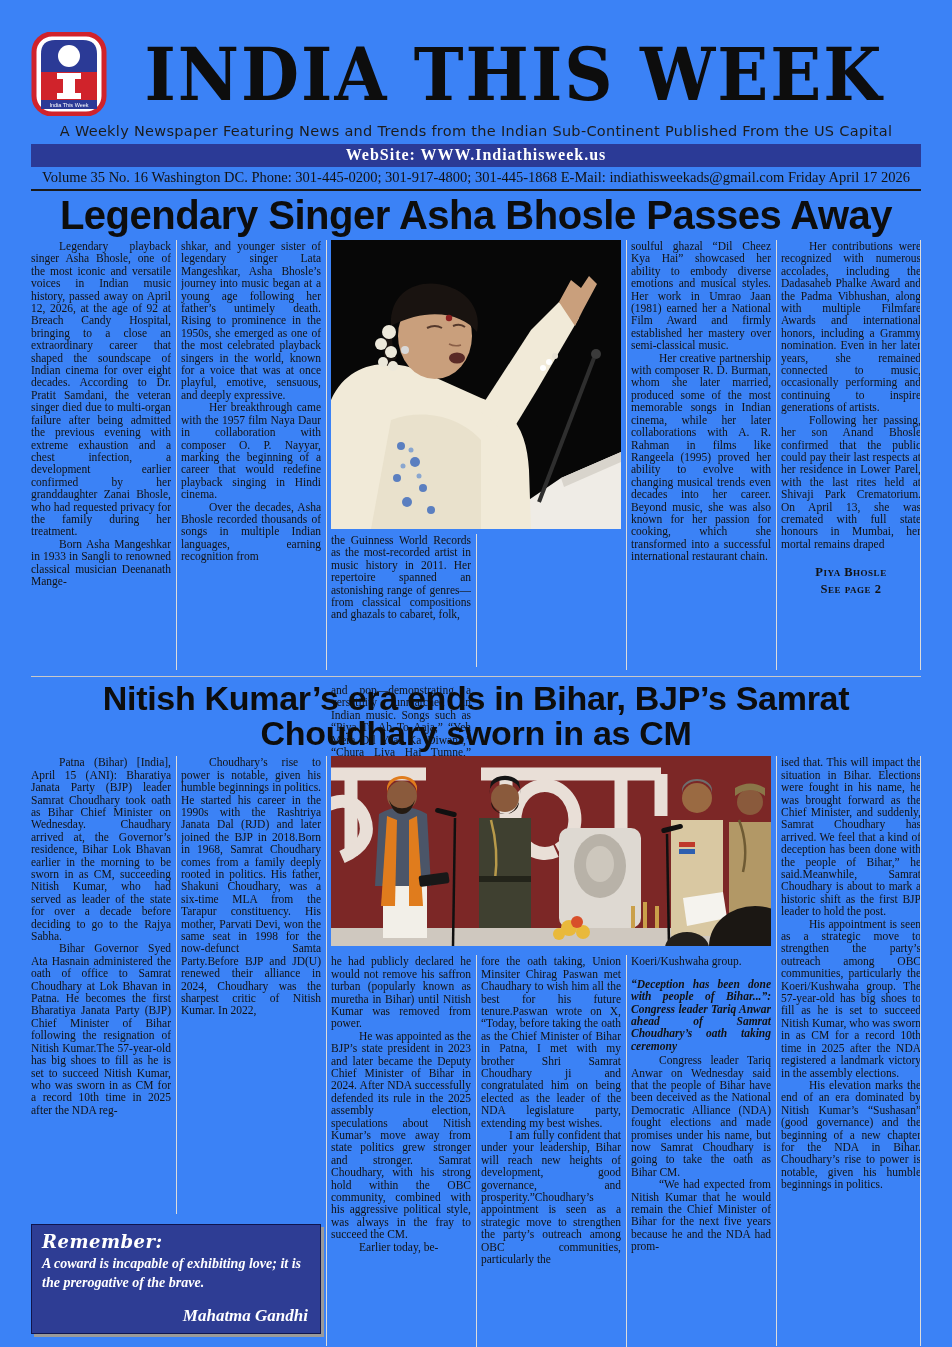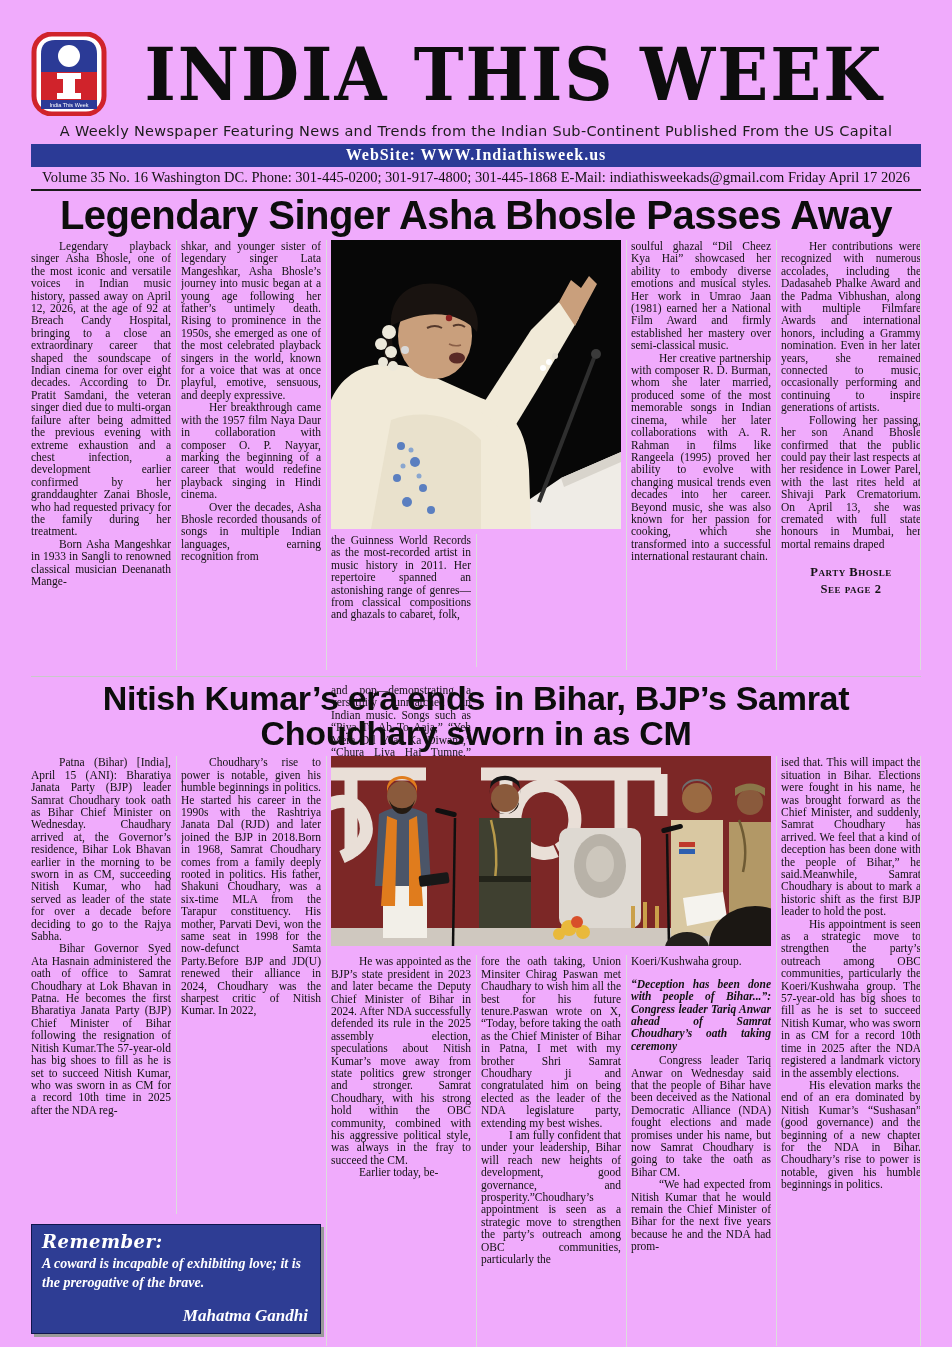--- a/index.html
+++ b/index.html
@@ -1,16 +1,16 @@
 <!DOCTYPE html>
 <html><head>
 <meta charset="utf-8">
 <style>
   html,body { margin:0; padding:0; background:#e9e9e9; }
-  .page { width:952px; height:1347px; background:#f0abfc; margin:0 auto; position:relative;
+  .page { width:952px; height:1347px; background:#3b82f6; margin:0 auto; position:relative;
           font-family:"Liberation Serif", serif; color:#121212; overflow:hidden; }
   .content { width:890px; margin:0 auto; }
 
   
   .mast-row { display:flex; align-items:center; padding-top:32px; }
   .logo { flex:0 0 76px; }
   .np-title { flex:1; text-align:center; font-family:"DejaVu Serif", serif; font-weight:900;
               font-size:67px; line-height:1; letter-spacing:2px; color:#0d0d0d; margin:0;
               transform:scaleY(1.08); }
   .tagline { text-align:center; font-family:"DejaVu Sans", sans-serif; font-size:14.5px;
@@ -180,21 +180,21 @@
 
         <div class="c col">
           <p>soulful ghazal “Dil Cheez Kya Hai” showcased her ability to embody diverse emotions and musical styles. Her work in Umrao Jaan (1981) earned her a National Film Award and firmly established her mastery over semi-classical music.</p>
           <p class="ind">Her creative partnership with composer R. D. Burman, whom she later married, produced some of the most memorable songs in Indian cinema, while her later collaborations with A. R. Rahman in films like Rangeela (1995) proved her ability to evolve with changing musical trends even decades into her career. Beyond music, she was also known for her passion for cooking, which she transformed into a successful international restaurant chain.</p>
         </div>
 
         <div class="c col">
           <p class="ind">Her contributions were recognized with numerous accolades, including the Dadasaheb Phalke Award and the Padma Vibhushan, along with multiple Filmfare Awards and international honors, including a Grammy nomination. Even in her later years, she remained connected to music, occasionally performing and continuing to inspire generations of artists.</p>
           <p class="ind">Following her passing, her son Anand Bhosle confirmed that the public could pay their last respects at her residence in Lower Parel, with the last rites held at Shivaji Park Crematorium. On April 13, she was cremated with full state honours in Mumbai, her mortal remains draped</p>
           <div class="ref-block">
-            <div>Party Bhosle</div>
+            <div>Piya Bhosle</div>
             <div>See page 2</div>
           </div>
         </div>
       </div>
     </section>
 
     <hr class="art-sep">
 
     <section class="article">
       <h2 class="headline h-a2">Nitish Kumar’s era ends in Bihar, BJP’s Samrat Choudhary sworn in as CM</h2>
@@ -301,20 +301,21 @@
             </g>
 
             <ellipse cx="424" cy="190" rx="46" ry="40" fill="#1b1713"></ellipse>
             <ellipse cx="356" cy="192" rx="22" ry="16" fill="#23201c"></ellipse>
           </svg>
 
           <div class="a2-under">
             <div class="vline" style="left:145px"></div>
             <div class="vline" style="left:295px"></div>
             <div class="c col">
+              <p>he had publicly declared he would not remove his saffron turban (popularly known as muretha in Bihar) until Nitish Kumar was removed from power.</p>
               <p class="ind">He was appointed as the BJP’s state president in 2023 and later became the Deputy Chief Minister of Bihar in 2024. After NDA successfully defended its rule in the 2025 assembly election, speculations about Nitish Kumar’s move away from state politics grew stronger and stronger. Samrat Choudhary, with his strong hold within the OBC community, combined with his aggressive political style, was always in the fray to succeed the CM.</p>
               <p class="ind">Earlier today, be-</p>
             </div>
             <div class="c col">
               <p>fore the oath taking, Union Minsiter Chirag Paswan met Chaudhary to wish him all the best for his future tenure.Paswan wrote on X, “Today, before taking the oath as the Chief Minister of Bihar in Patna, I met with my brother Shri Samrat Choudhary ji and congratulated him on being elected as the leader of the NDA legislature party, extending my best wishes.</p>
               <p class="ind">I am fully confident that under your leadership, Bihar will reach new heights of development, good governance, and prosperity.”Choudhary’s appointment is seen as a strategic move to strengthen the party’s outreach among OBC communities, particularly the</p>
             </div>
             <div class="c col">
               <p>Koeri/Kushwaha group.</p>
               <p class="subhead">“Deception has been done with people of Bihar...”: Congress leader Tariq Anwar ahead of Samrat Choudhary’s oath taking ceremony</p>

